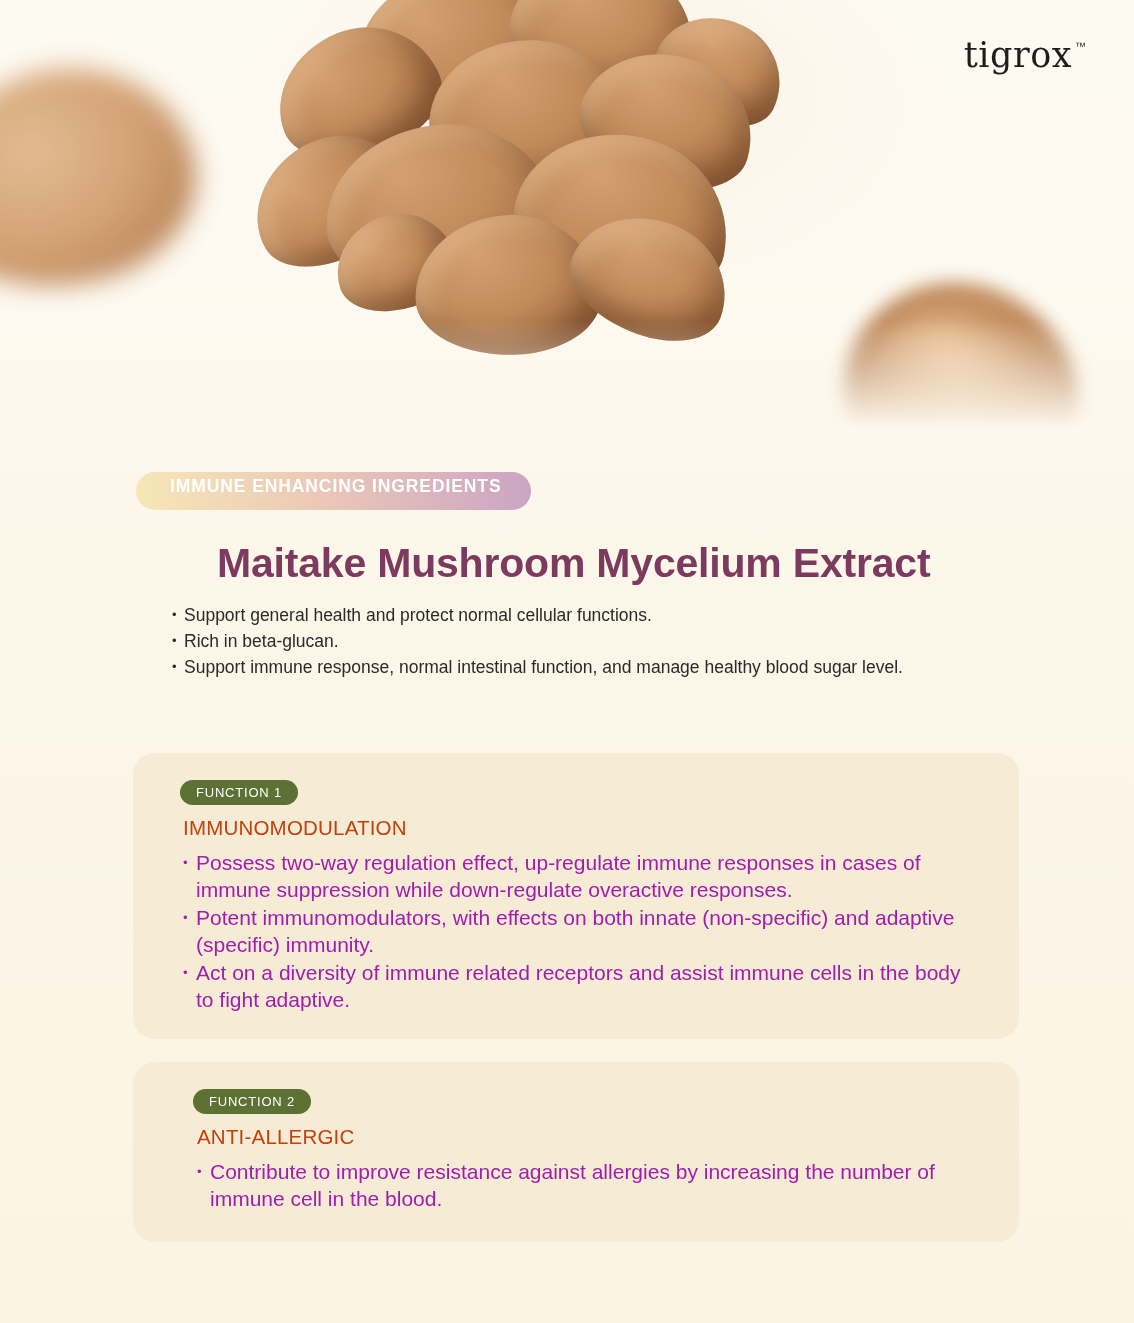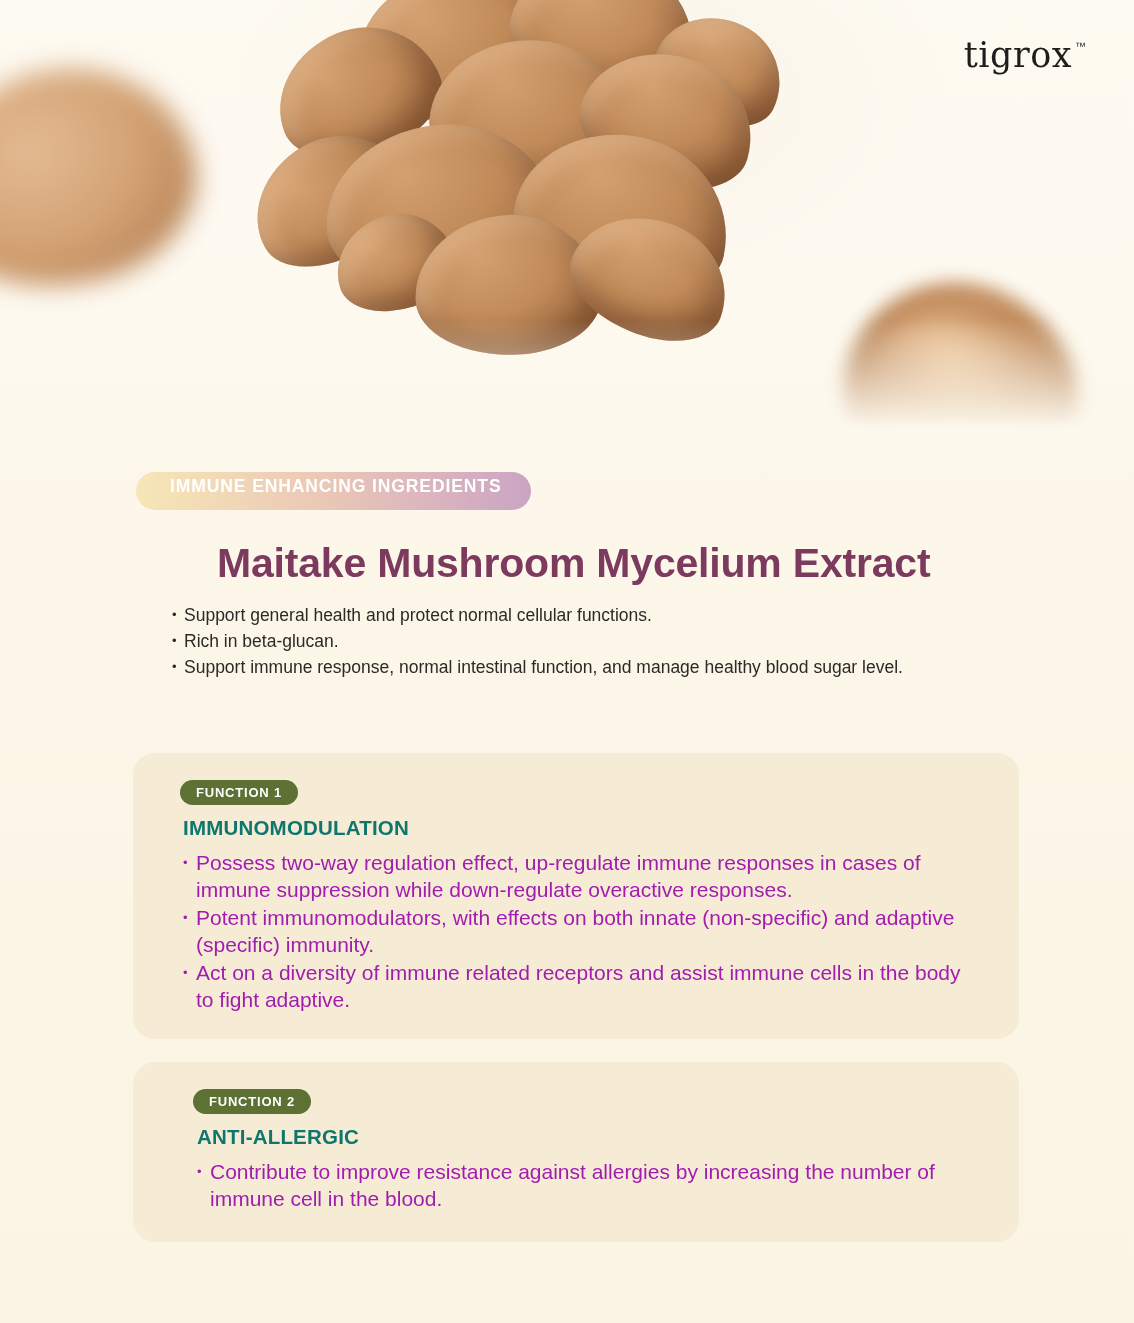--- a/index.html
+++ b/index.html
@@ -185,32 +185,32 @@
     left: 47px;
     top: 27px;
     height: 25px;
     padding: 0 16px;
     display: flex;
     align-items: center;
     border-radius: 13px;
     background: #5c7133;
     color: #ffffff;
     font-size: 13px;
-    font-weight: 700;
+    font-weight: 400;
     letter-spacing: .8px;
   }
   .card-2 .fn-badge { left: 60px; }
 
   .fn-heading {
     position: absolute;
     left: 50px;
     top: 63px;
     font-size: 20.5px;
-    font-weight: 700;
-    color: #0f766e;
+    font-weight: 400;
+    color: #c2410c;
     letter-spacing: .2px;
   }
   .card-2 .fn-heading { left: 64px; }
 
   .fn-list {
     position: absolute;
     left: 50px;
     top: 96px;
     width: 800px;
     font-size: 21px;

